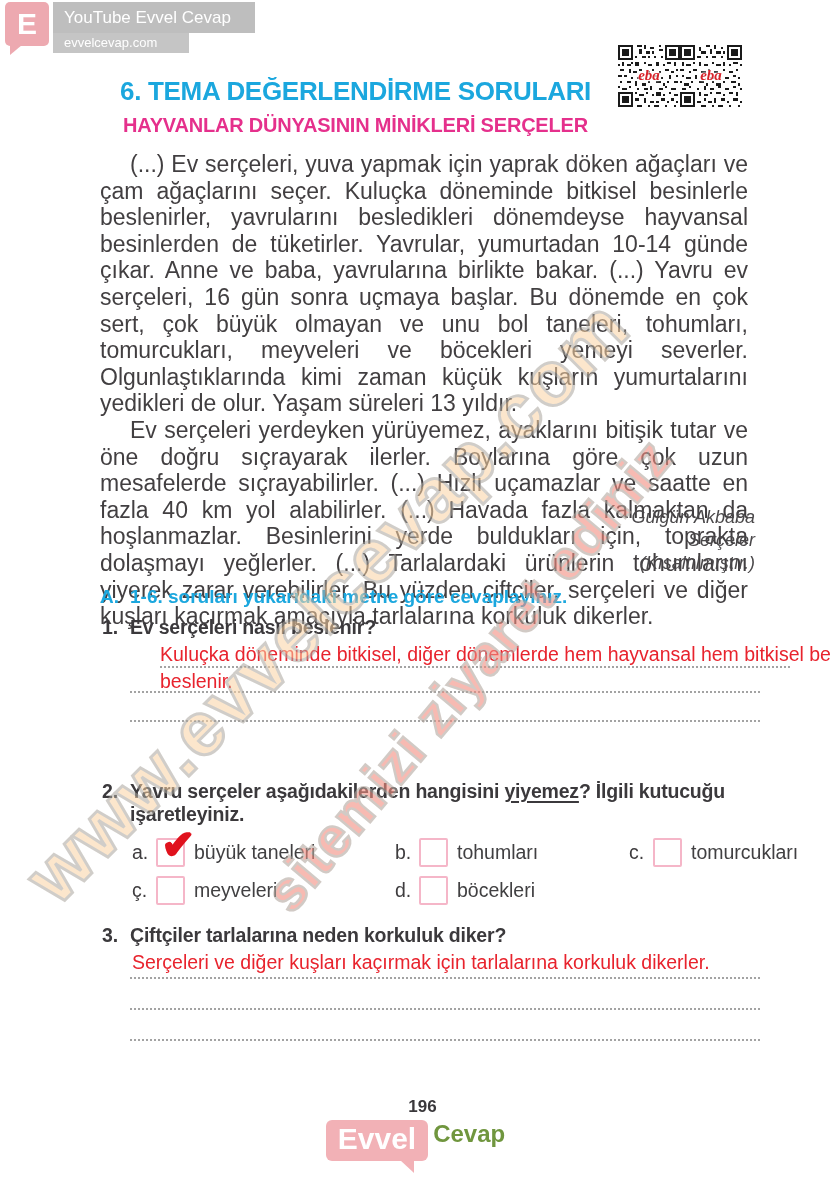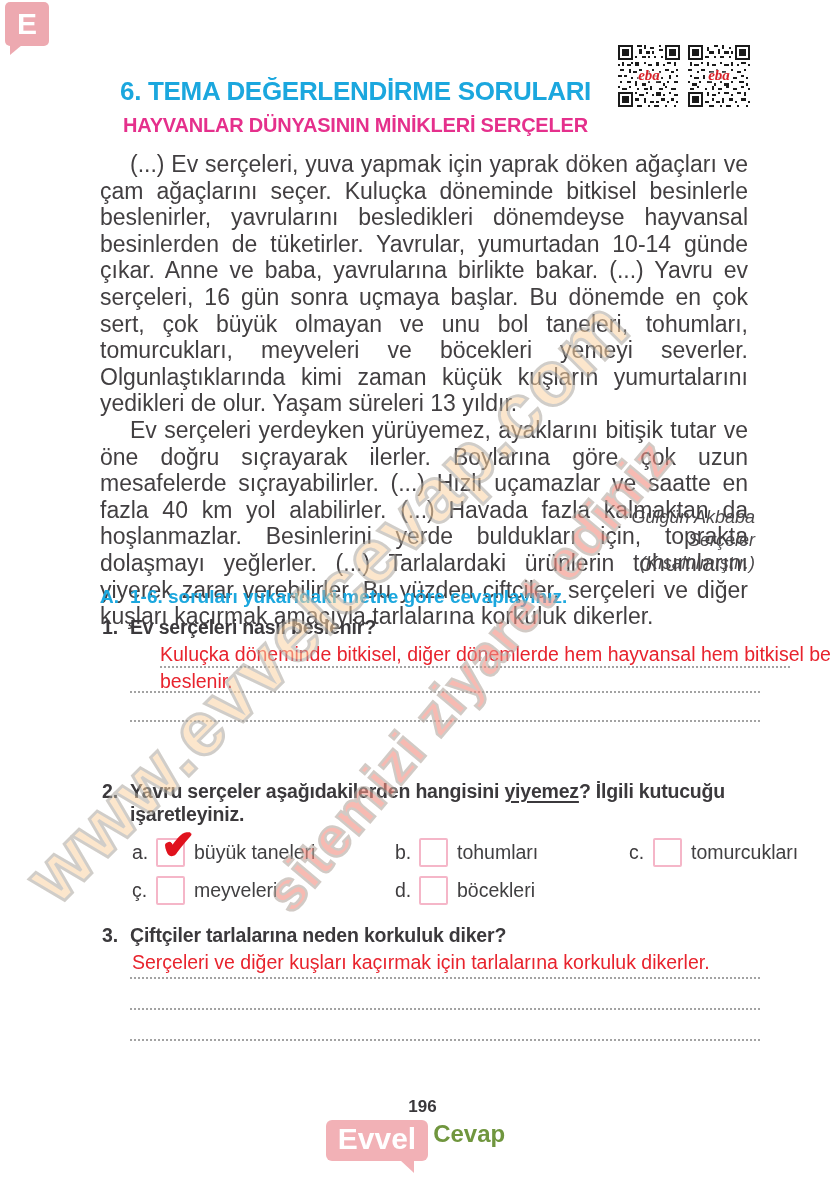--- a/index.html
+++ b/index.html
@@ -10,21 +10,21 @@
   .header { position:absolute; top:2px; left:5px; z-index:7; display:flex; opacity:.85; }
   .e-badge { position:relative; width:44px; height:44px; background:#ea9ba3; border-radius:5px;
              color:#fff; font-weight:bold; font-size:30px; display:flex; align-items:center; justify-content:center; }
   .e-badge::after { content:""; position:absolute; left:5px; bottom:-9px; width:0; height:0;
                     border-top:10px solid #ea9ba3; border-right:12px solid transparent; }
   .hbars { margin-left:4px; }
   .hbar1 { width:202px; height:31px; background:#b3b3b3; color:#fff; font-size:17px; line-height:31px; padding-left:11px; }
   .hbar2 { width:136px; height:20px; background:#bcbcbc; color:#fff; font-size:13px; line-height:20px; padding-left:11px; }
 
   
-  .qr-row { position:absolute; top:45px; left:618px; display:flex; gap:8px; z-index:2; }
+  .qr-row { position:absolute; top:45px; left:618px; display:flex; gap:0; z-index:2; }
   .qr { position:relative; width:62px; height:62px; background:#fff; }
   .qr svg { width:62px; height:62px; display:block; }
   .qr-label { position:absolute; left:50%; top:50%; transform:translate(-50%,-54%); font-family:"Liberation Serif", serif;
               font-style:italic; font-weight:bold; font-size:15px; color:#d8232a;
               text-shadow:0 0 2px #fff, 0 0 3px #fff, 0 0 4px #fff; }
 
   
   .title { position:absolute; top:76px; left:0; right:120px; text-align:center; font-size:26px; font-weight:bold;
            color:#1ba7de; letter-spacing:-0.3px; }
   .subtitle { position:absolute; top:114px; left:0; right:120px; text-align:center; font-size:20px; font-weight:bold;
@@ -86,20 +86,24 @@
          -webkit-text-stroke:2.5px #b3a8a0; text-shadow:0 0 1px #b3a8a0; opacity:.6; transform:rotate(-50deg); }
 </style>
 </head>
 <body>
 
 <div class="page">
 
   <div class="header">
     <div class="e-badge">
       <span>E</span>
+    </div>
+    <div class="hbars">
+      <div class="hbar1">YouTube Evvel Cevap</div>
+      <div class="hbar2">evvelcevap.com</div>
     </div>
   </div>
 
   <div class="qr-row">
     <div class="qr">
       <svg viewBox="0 0 29 29" shape-rendering="crispEdges">
         <g fill="#1a1a1a">
           <rect x="0" y="0" width="7" height="7"></rect>
             <rect x="22" y="0" width="7" height="7"></rect>
             <rect x="0" y="22" width="7" height="7"></rect>

